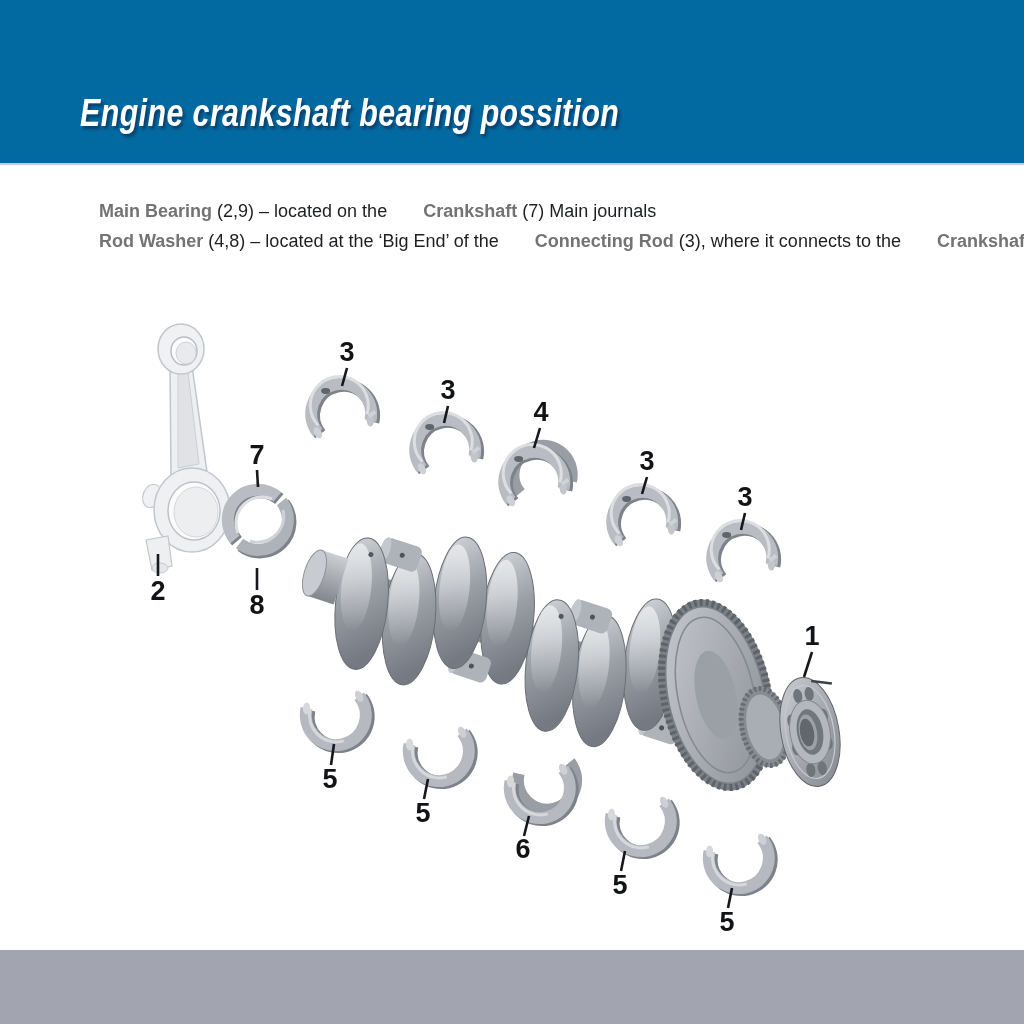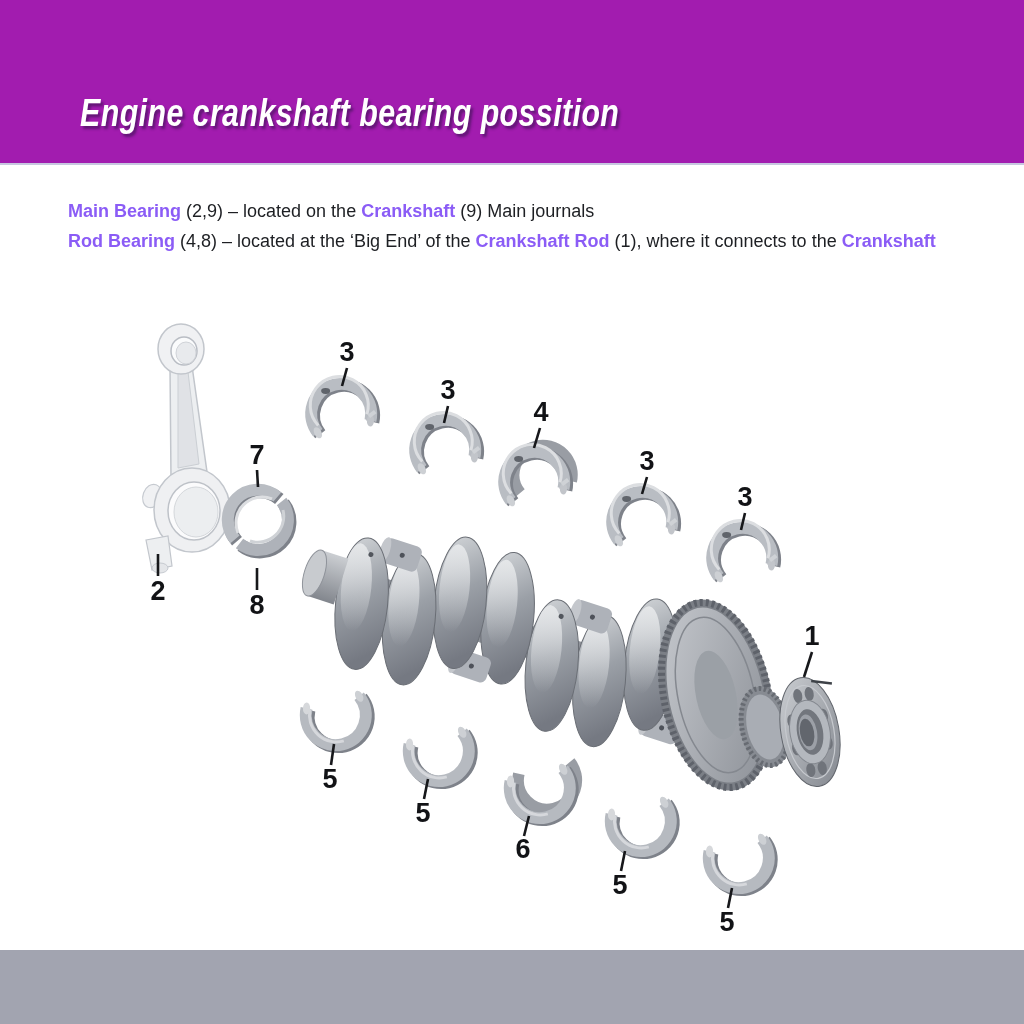--- a/index.html
+++ b/index.html
@@ -6,39 +6,39 @@
   .page{position:relative;width:1024px;height:1024px;background:#ffffff;overflow:hidden;
         font-family:"Liberation Sans",sans-serif;}
   .header{position:absolute;top:0;left:0;width:100%;height:165px;background:#2C2979;
           border-bottom:2px solid #C7C7E0;box-sizing:border-box;}
   .title{position:absolute;left:80px;top:92px;margin:0;color:#ffffff;font-style:italic;
          font-weight:700;font-size:38px;line-height:42px;white-space:nowrap;
          transform:scaleX(0.80);transform-origin:0 50%;letter-spacing:0.5px;
          text-shadow:3px 3px 3px rgba(15,15,45,0.45);}
   .desc{position:absolute;left:68px;top:196px;font-size:18px;line-height:30px;color:#1D1F23;}
   .desc-line{white-space:nowrap;}
-  .seg-b{font-weight:700;color:#8b5cf6;}
+  .seg-b{font-weight:700;color:#737373;margin-left:31px;}
   .footer{position:absolute;left:0;top:950px;width:100%;height:74px;background:#A2A4B0;}
   .diagram{position:absolute;left:0;top:0;width:1024px;height:1024px;}
   .callout{font-family:"Liberation Sans",sans-serif;font-weight:700;font-size:27px;
            fill:#121316;text-anchor:middle;}
   .leader{stroke:#17181B;stroke-width:2.6;fill:none;}
 </style>
 </head>
 <body>
 
 <div class="page">
 
-  <div class="header" style="background-color: #a21caf;">
+  <div class="header" style="background-color: #0369a1;">
     <h1 class="title">Engine crankshaft bearing possition</h1>
   </div>
 
   <div class="desc">
-    <div class="desc-line"><span class="seg-b">Main Bearing</span><span class="seg"> (2,9) – located on the </span><span class="seg-b">Crankshaft</span><span class="seg"> (9) Main journals</span></div>
-    <div class="desc-line"><span class="seg-b">Rod Bearing</span><span class="seg"> (4,8) – located at the ‘Big End’ of the </span><span class="seg-b">Crankshaft Rod</span><span class="seg"> (1), where it connects to the </span><span class="seg-b">Crankshaft</span></div>
+    <div class="desc-line"><span class="seg-b">Main Bearing</span><span class="seg"> (2,9) – located on the </span><span class="seg-b">Crankshaft</span><span class="seg"> (7) Main journals</span></div>
+    <div class="desc-line"><span class="seg-b">Rod Washer</span><span class="seg"> (4,8) – located at the ‘Big End’ of the </span><span class="seg-b">Connecting Rod</span><span class="seg"> (3), where it connects to the </span><span class="seg-b">Crankshaft</span></div>
   </div>
 
   <svg class="diagram" viewBox="0 0 1024 1024">
     <defs>
       <linearGradient id="gW" x1="0" y1="0" x2="0.25" y2="1">
         <stop offset="0" stop-color="#D6D9DC"></stop>
         <stop offset="0.5" stop-color="#9BA0A7"></stop>
         <stop offset="1" stop-color="#757982"></stop>
       </linearGradient>
       <linearGradient id="gWH" x1="0" y1="0" x2="0" y2="1">

